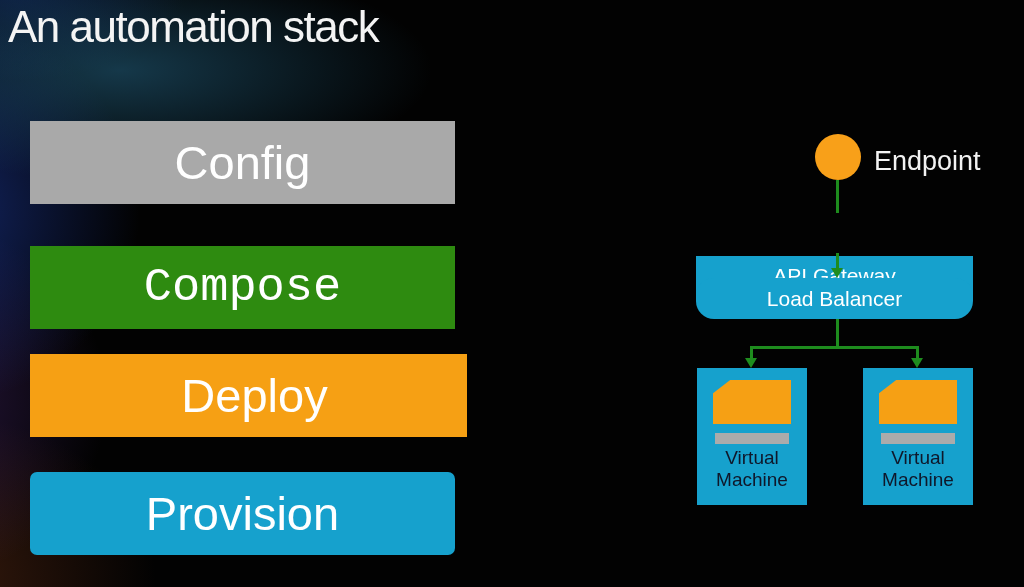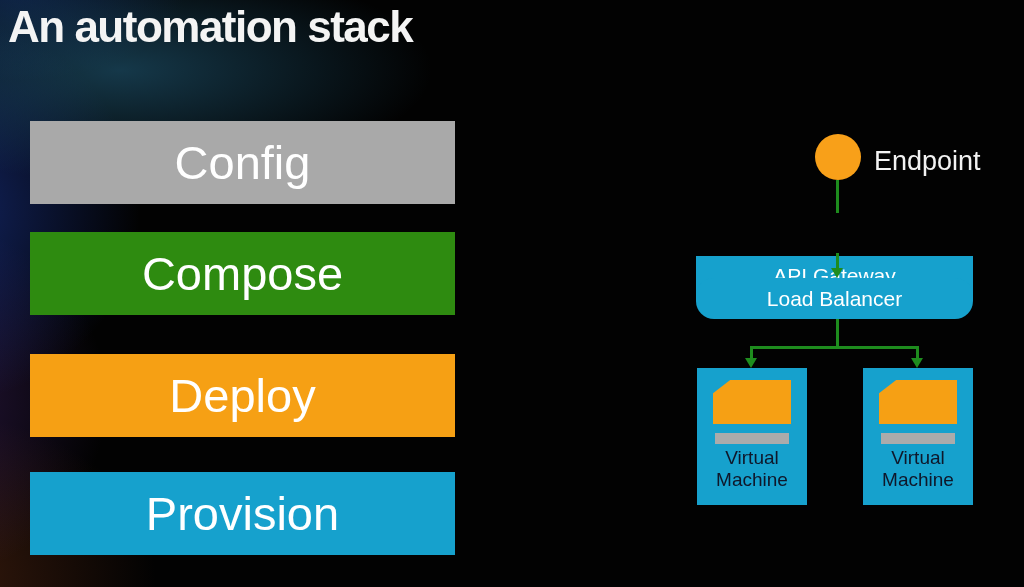--- a/index.html
+++ b/index.html
@@ -12,33 +12,33 @@
     background-color: #020202;
     background-image:
       radial-gradient(ellipse 480px 170px at 120px 70px, rgba(40,110,145,0.50), transparent 65%),
       radial-gradient(ellipse 300px 280px at -70px 210px, rgba(35,70,190,0.55), transparent 70%),
       radial-gradient(ellipse 250px 130px at 10px -10px, rgba(20,50,120,0.50), transparent 70%),
       radial-gradient(ellipse 260px 250px at -80px 400px, rgba(110,60,170,0.35), transparent 72%),
       radial-gradient(ellipse 300px 230px at -60px 580px, rgba(135,62,28,0.40), transparent 72%);
   }
   .title {
     position: absolute; left: 8px; top: 2px; margin: 0;
-    font-size: 44px; font-weight: bold; letter-spacing: -1.5px;
+    font-size: 44px; font-weight: normal; letter-spacing: -1.5px;
     color: #f4f4f4;
   }
   
   .bar {
     position: absolute; left: 30px; width: 425px; height: 83px;
     display: flex; align-items: center; justify-content: center;
     color: #ffffff; font-size: 47px; font-weight: 400; text-align: right;
   }
   .bar-config    { top: 121px; }
-  .bar-compose   { top: 232px; }
-  .bar-deploy    { top: 354px; }
-  .bar-provision { top: 472px; }
+  .bar-compose   { top: 246px; font-family: Liberation Mono, monospace; }
+  .bar-deploy    { top: 354px; padding-left: 12px; }
+  .bar-provision { top: 472px; border-radius: 7px; }
   
   .diagram { position: absolute; left: 0; top: 0; width: 1024px; height: 587px; }
   .endpoint-circle {
     position: absolute; left: 815px; top: 134px;
     width: 46px; height: 46px; border-radius: 50%;
   }
   .endpoint-label {
     position: absolute; left: 874px; top: 146px;
     color: #f2f2f2; font-size: 27px;
   }

